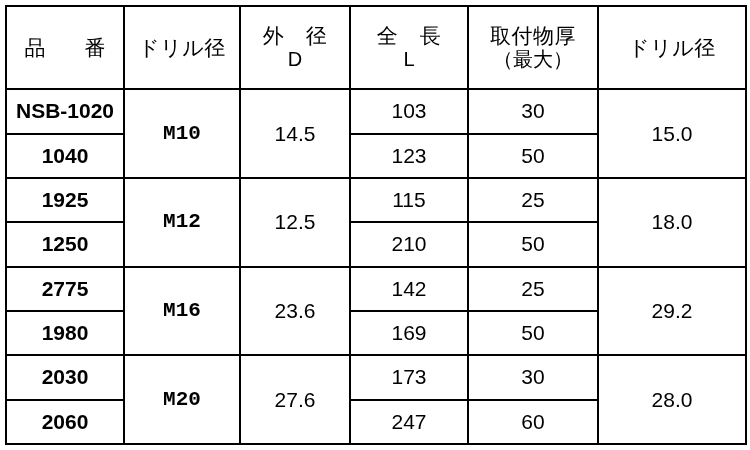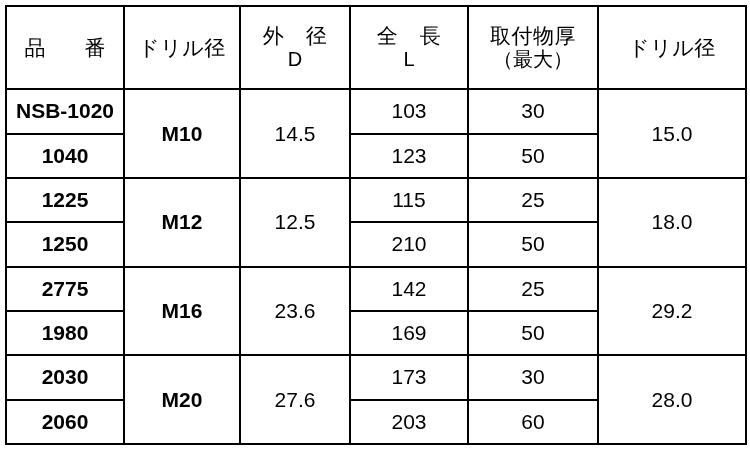--- a/index.html
+++ b/index.html
@@ -45,20 +45,21 @@
   }
   .partno {
     text-align: right;
     font-size: 21px;
     padding-right: 10px;
     font-weight: bold;
   }
   .thread {
     font-weight: bold;
     font-size: 23px;
+    font-family: Liberation Mono, monospace;
   }
   .num {
     font-size: 21px;
   }
   col.c1 { width: 118px; }
   col.c2 { width: 116px; }
   col.c3 { width: 110px; }
   col.c4 { width: 118px; }
   col.c5 { width: 130px; }
   col.c6 { width: 148px; }
@@ -108,21 +109,21 @@
       <td class="num">30</td>
       <td class="num" rowspan="2">15.0</td>
     </tr>
     <tr>
       <td class="partno">1040</td>
       <td class="num">123</td>
       <td class="num">50</td>
     </tr>
 
     <tr>
-      <td class="partno">1225</td>
+      <td class="partno">1925</td>
       <td class="thread" rowspan="2">M12</td>
       <td class="num" rowspan="2">12.5</td>
       <td class="num">115</td>
       <td class="num">25</td>
       <td class="num" rowspan="2">18.0</td>
     </tr>
     <tr>
       <td class="partno">1250</td>
       <td class="num">210</td>
       <td class="num">50</td>
@@ -145,17 +146,17 @@
     <tr>
       <td class="partno">2030</td>
       <td class="thread" rowspan="2">M20</td>
       <td class="num" rowspan="2">27.6</td>
       <td class="num">173</td>
       <td class="num">30</td>
       <td class="num" rowspan="2">28.0</td>
     </tr>
     <tr>
       <td class="partno">2060</td>
-      <td class="num">203</td>
+      <td class="num">247</td>
       <td class="num">60</td>
     </tr>
   </tbody>
 </table>
 
 </body></html>

